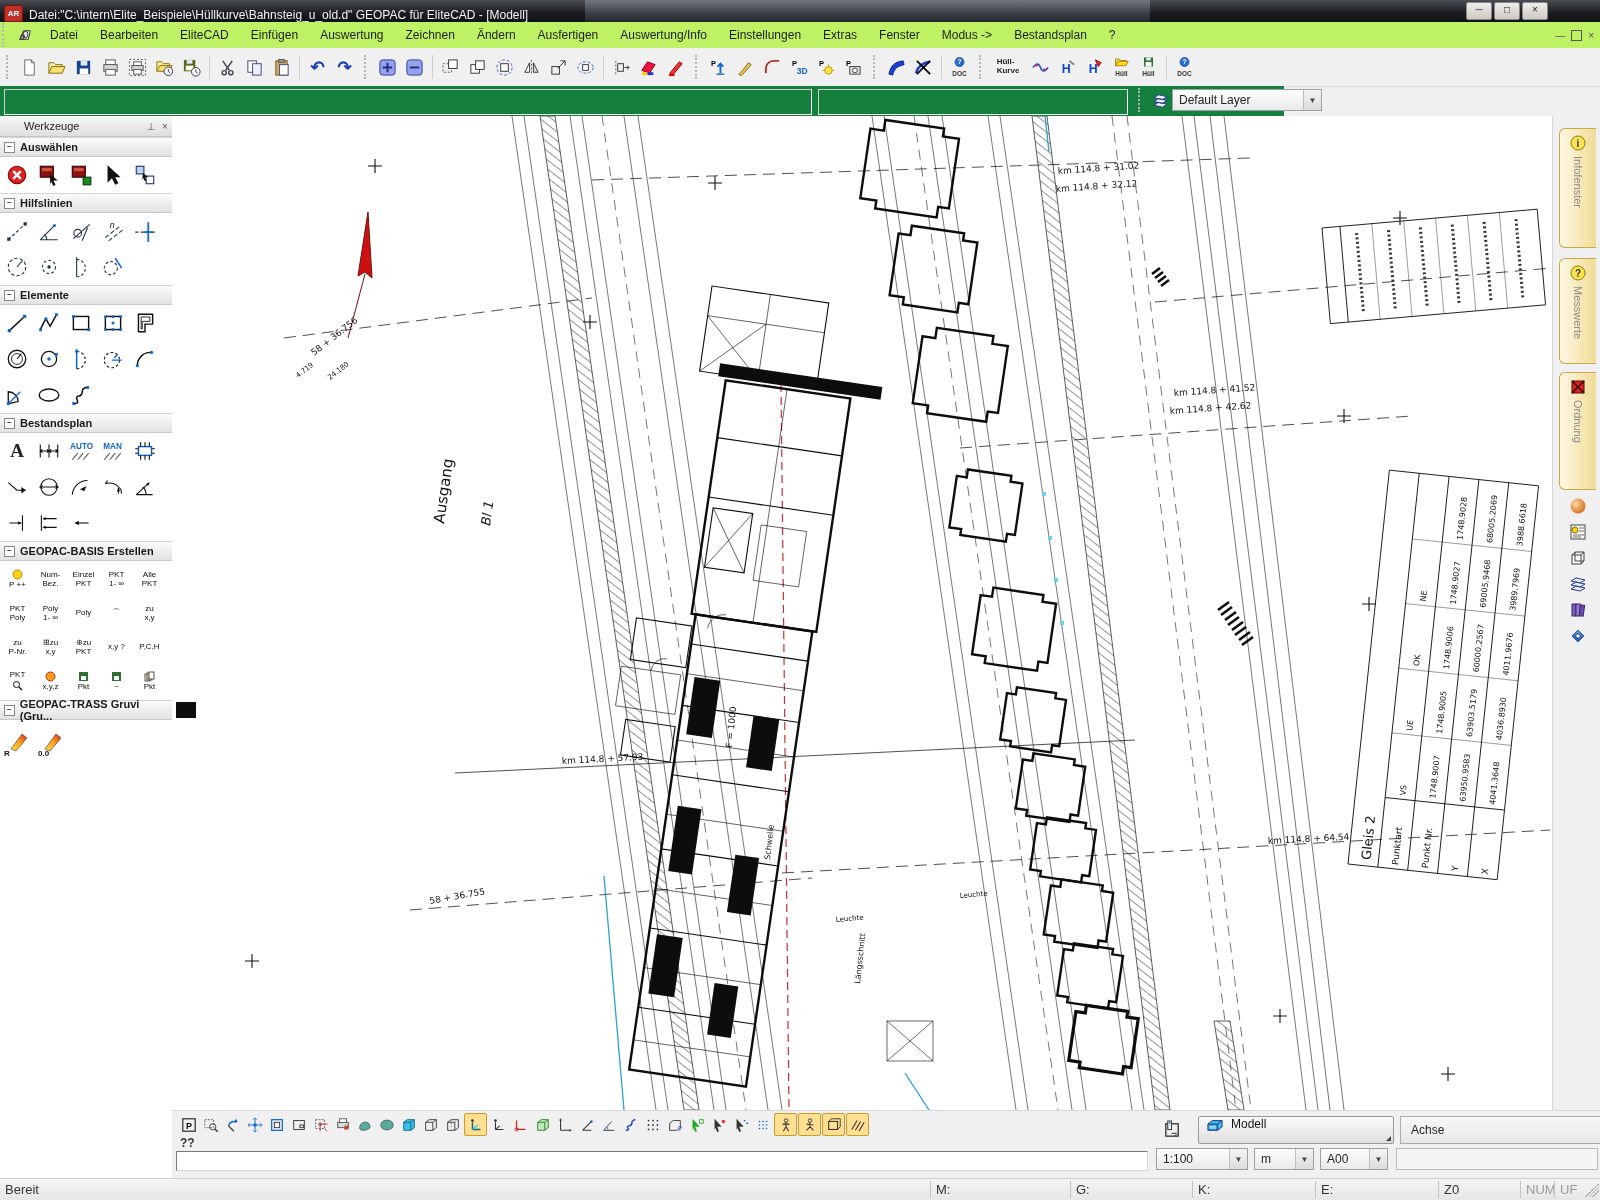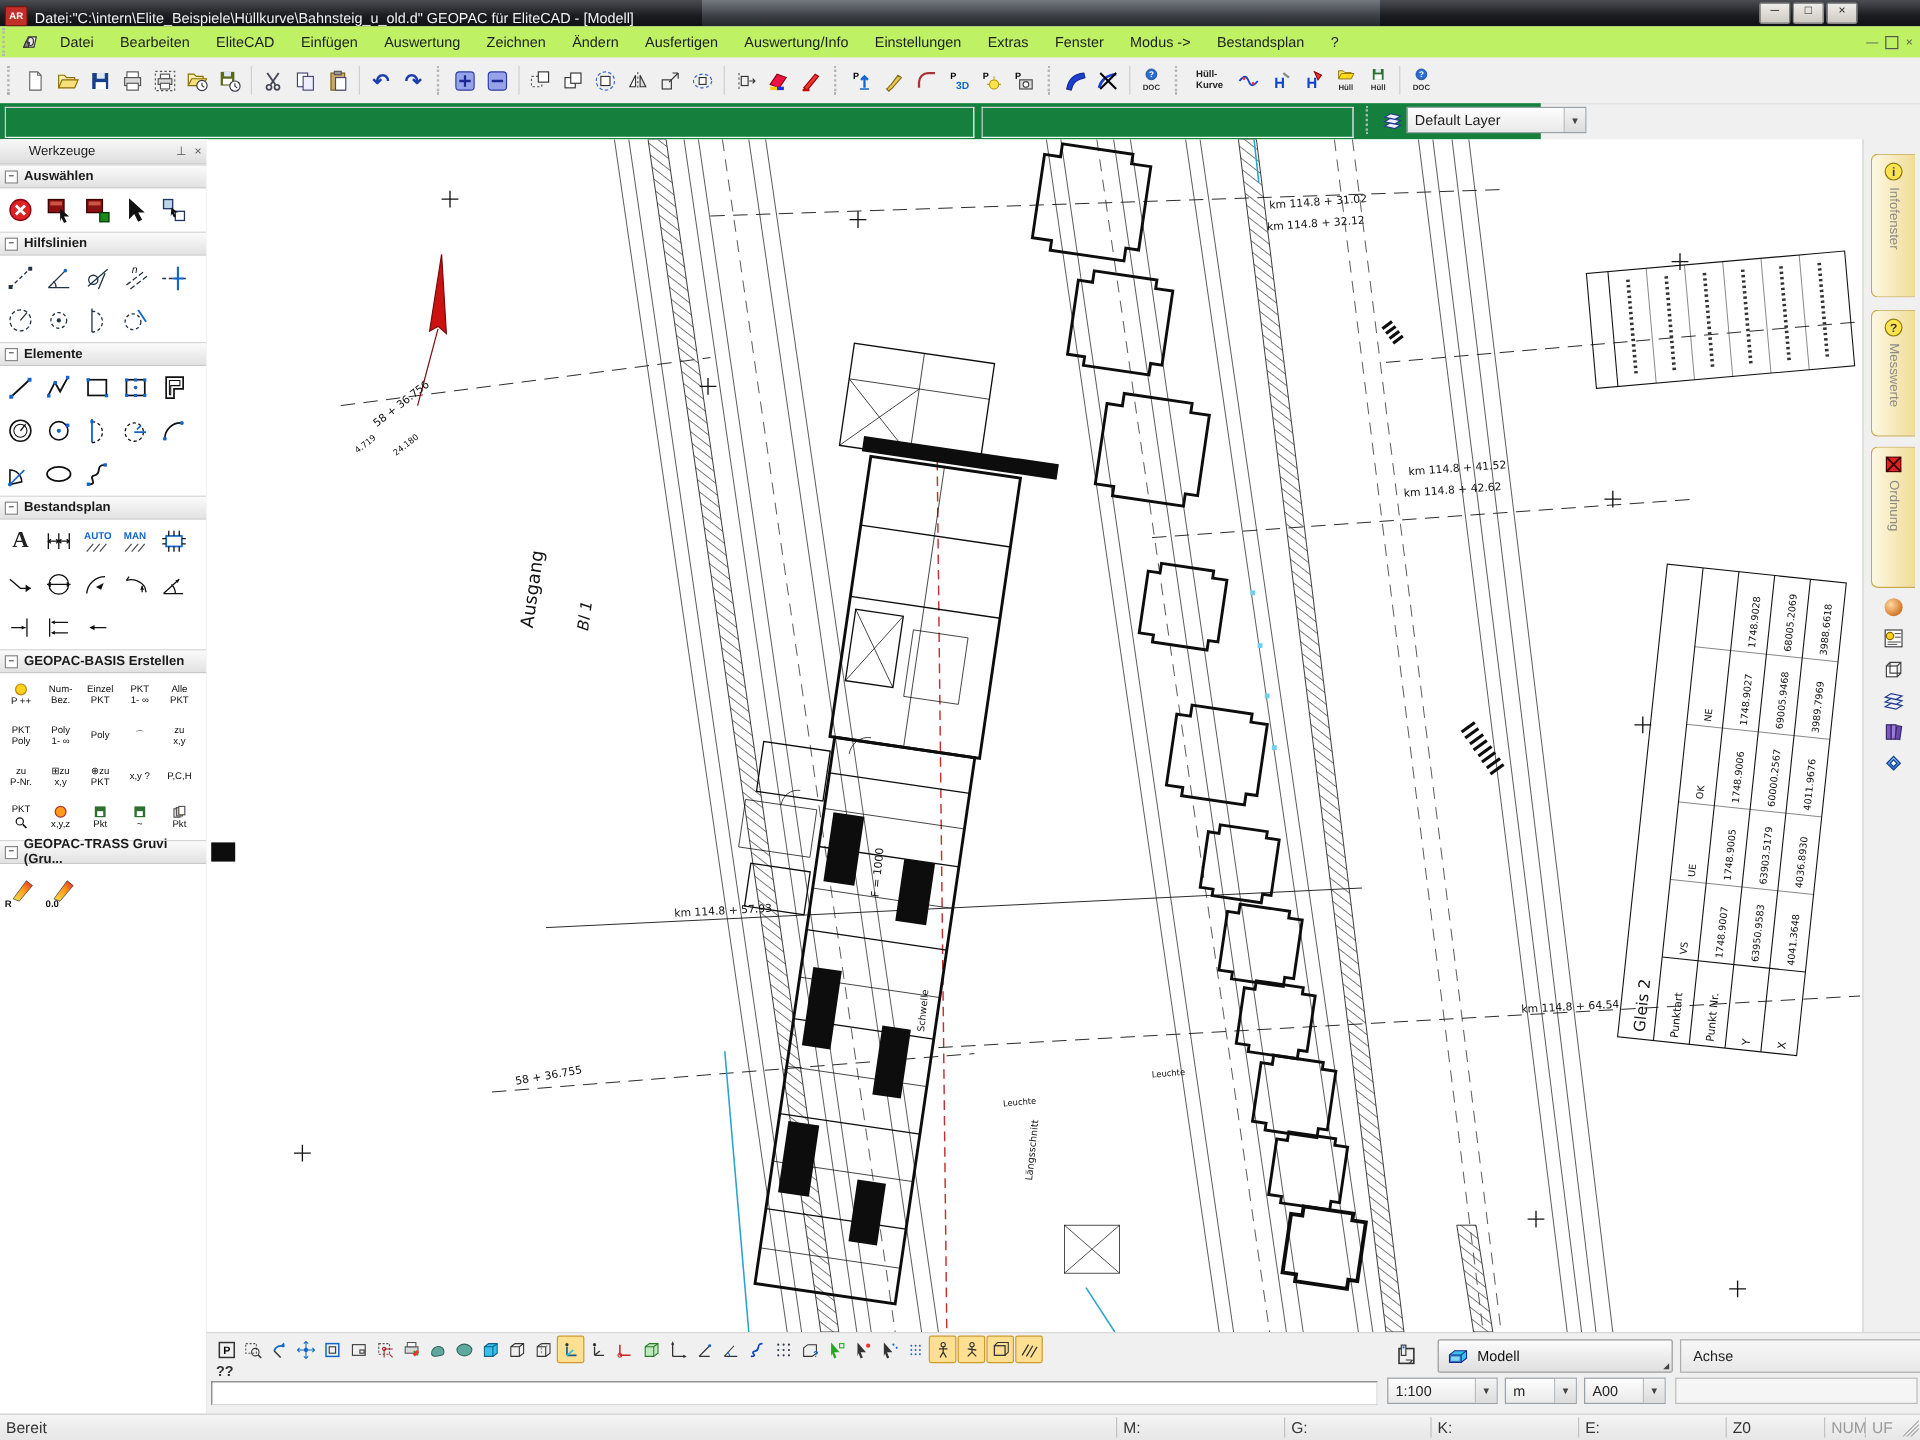--- a/index.html
+++ b/index.html
@@ -75,21 +75,21 @@
   .ric svg{width:18px;height:18px}
   
   #bottombar{left:172px;top:1110px;width:1428px;height:68px;background:#f0f0f0;border-top:1px solid #d8d8d8}
   #viewicons{position:absolute;left:6px;top:2px;display:flex;gap:1px;align-items:center}
   .sb{width:21px;height:21px;display:flex;align-items:center;justify-content:center;border-radius:2px}
   .sb svg{width:16px;height:16px}
   .hl{background:#ffdf91;border:1px solid #cf9a2c}
   #prompt{position:absolute;left:8px;top:25px;font-size:12px;font-weight:bold;color:#333}
   #cmd{position:absolute;left:4px;top:40px;width:962px;height:18px;border:1px solid;border-color:#7a7a7a #d8d8d8 #d8d8d8 #7a7a7a;background:#fff;font-size:12px;font-family:"Liberation Sans",sans-serif;padding:0 4px}
   #pinbtn{position:absolute;left:988px;top:6px;width:24px;height:24px}
-  #modellbtn{position:absolute;left:1026px;top:5px;width:194px;height:26px;background:linear-gradient(#fcfcfc,#dedede);border:1px solid #999;border-radius:2px;display:flex;align-items:center;font-size:12px;color:#111}
+  #modellbtn{position:absolute;left:1026px;top:5px;width:194px;height:26px;background:linear-gradient(#fcfcfc,#dedede);border:1px solid #999;border-radius:2px;display:flex;align-items:flex-start;font-size:12px;color:#111}
   #modellbtn svg{width:20px;height:16px;margin:0 6px 0 6px}
   #modellbtn .corner{position:absolute;right:2px;bottom:2px;width:0;height:0;border-left:5px solid transparent;border-bottom:5px solid #444}
   #achsefield{position:absolute;left:1228px;top:5px;width:196px;height:26px;background:linear-gradient(#f7f7f7,#e8e8e8);border:1px solid #adadad;display:flex;align-items:center;padding-left:10px;font-size:12px;color:#222}
   .bcombo{position:absolute;top:37px;height:20px}
   #emptyfield{position:absolute;left:1224px;top:37px;width:200px;height:20px;background:#f5f5f5;border:1px solid #bbb}
   
   #statusbar{left:0;top:1178px;width:1600px;height:22px;background:linear-gradient(#f4f4f4,#e6e6e6);border-top:1px solid #cfcfcf;font-size:13px;color:#333}
   .seg{position:absolute;top:2px;height:17px;border-left:1px solid #c2c2c2;padding-left:5px;line-height:17px}
   .dim{color:#9a9a9a}
   #resize{position:absolute;right:1px;top:4px;width:14px;height:14px;background:

